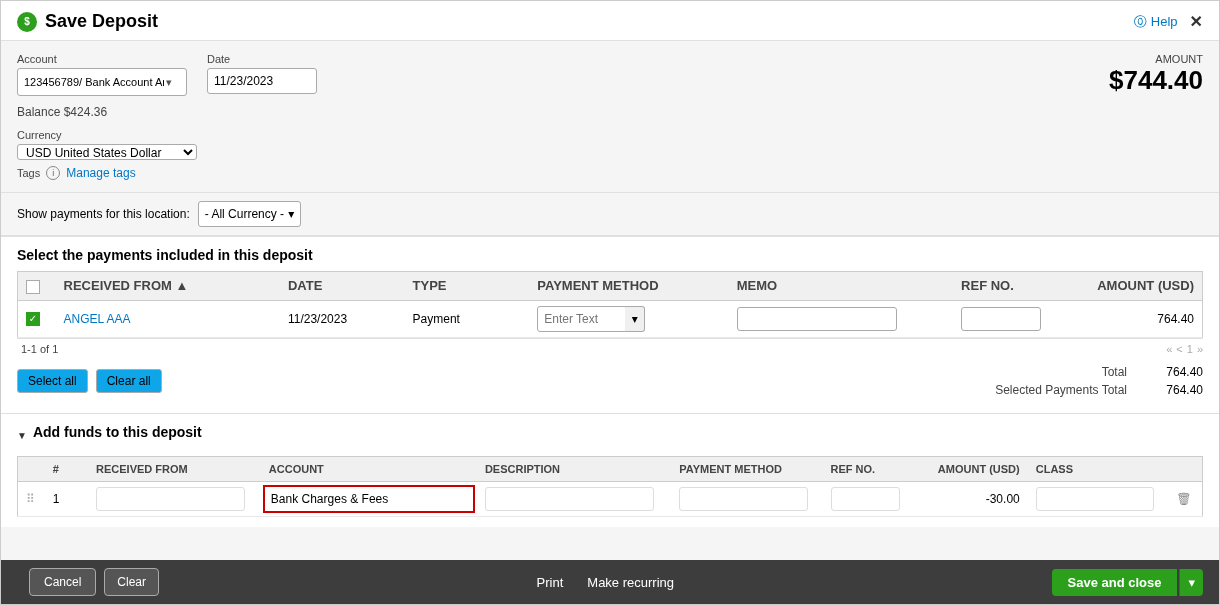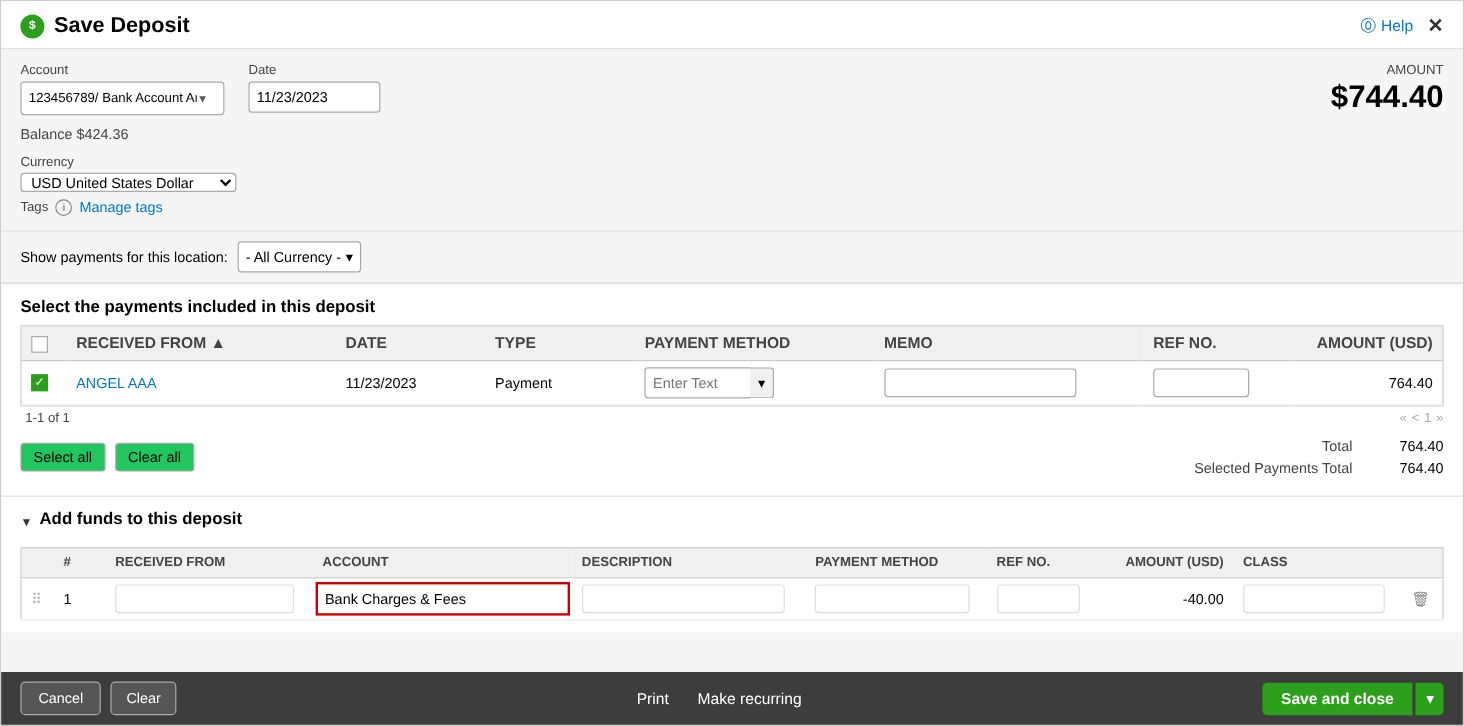--- a/index.html
+++ b/index.html
@@ -48,40 +48,40 @@
     
     .payments-section { background: #fff; padding: 10px 16px; border-top: 1px solid #e0e0e0; }
     .section-title { font-size: 14px; font-weight: bold; color: #000; margin-bottom: 8px; }
     table { width: 100%; border-collapse: collapse; }
     th { background: #f0f0f0; padding: 6px 8px; text-align: left; font-size: 13px; font-weight: bold; color: #444; border-bottom: 1px solid #ccc; border-top: 1px solid #ccc; }
     td { padding: 5px 8px; font-size: 12px; border-bottom: 1px solid #e8e8e8; }
     .checkbox { width: 14px; height: 14px; border: 1px solid #aaa; background: #fff; display: inline-block; vertical-align: middle; }
     .checkbox.checked { background: #2ca01c; border-color: #2ca01c; display: inline-flex; align-items: center; justify-content: center; color: white; font-size: 10px; }
     
     .link-text { color: #0077c5; cursor: pointer; }
-    .btn-small { padding: 4px 10px; border: 1px solid #aaa; border-radius: 3px; background: #22c55e; font-size: 12px; cursor: pointer; }
+    .btn-small { padding: 4px 10px; border: 1px solid #aaa; border-radius: 3px; background: #0ea5e9; font-size: 12px; cursor: pointer; }
     .total-row { display: flex; justify-content: flex-end; gap: 16px; padding: 2px 0; }
     .total-label { color: #444; }
     .total-value { min-width: 60px; text-align: right; }
     
     
     .add-funds-section { background: #fff; padding: 10px 16px; border-top: 1px solid #e0e0e0; }
     .section-header { display: flex; align-items: center; gap: 6px; margin-bottom: 8px; }
     .triangle { font-size: 10px; color: #333; }
     
     .funds-table th { font-size: 11px; }
     .funds-table td { font-size: 12px; }
     
     .drag-handle { color: #aaa; cursor: grab; }
     
     .delete-icon { color: #888; cursor: pointer; }
     
     
     .footer { background: #3d3d3d; display: flex; align-items: center; padding: 0 16px; height: 44px; }
-    .footer-left { display: flex; gap: 8px; }
+    .footer-left { display: flex; gap: 8px; margin-left: 12px; }
     .btn-cancel { padding: 6px 14px; border: 1px solid #aaa; border-radius: 4px; background: #555; color: #fff; font-size: 12px; cursor: pointer; }
     .btn-clear { padding: 6px 12px; border: 1px solid #aaa; border-radius: 4px; background: #555; color: #fff; font-size: 12px; cursor: pointer; }
     .footer-center { flex: 1; display: flex; justify-content: center; gap: 24px; }
     .footer-link { color: #fff; font-size: 13px; cursor: pointer; text-decoration: none; }
     .footer-right { display: flex; gap: 2px; }
     .btn-save { padding: 6px 16px; border-radius: 4px 0 0 4px; background: #2ca01c; color: #fff; font-size: 13px; cursor: pointer; border: none; font-weight: bold; }
     .btn-save-arrow { padding: 6px 8px; border-radius: 0 4px 4px 0; background: #2ca01c; color: #fff; font-size: 13px; cursor: pointer; border: none; border-left: 1px solid #1e8010; }
     
     input[type="text"] { height: 26px; border: 1px solid #aaa; border-radius: 3px; padding: 0 6px; font-size: 12px; background: #fff; }
     
@@ -296,21 +296,21 @@
             </td>
             <td class="funds-col-desc">
               <input type="text" style="width: 95%; height: 24px; border: 1px solid rgb(221, 221, 221);">
             </td>
             <td class="funds-col-payment">
               <input type="text" style="width: 95%; height: 24px; border: 1px solid rgb(221, 221, 221);">
             </td>
             <td class="funds-col-ref">
               <input type="text" style="width: 85%; height: 24px; border: 1px solid rgb(221, 221, 221);">
             </td>
-            <td class="funds-col-amount amount-right">-40.00</td>
+            <td class="funds-col-amount amount-right">-30.00</td>
             <td class="funds-col-class">
               <input type="text" style="width: 95%; height: 24px; border: 1px solid rgb(221, 221, 221);">
             </td>
             <td class="funds-col-delete">
               <span class="delete-icon">🗑</span>
             </td>
           </tr>
 
         </tbody>
       </table>

